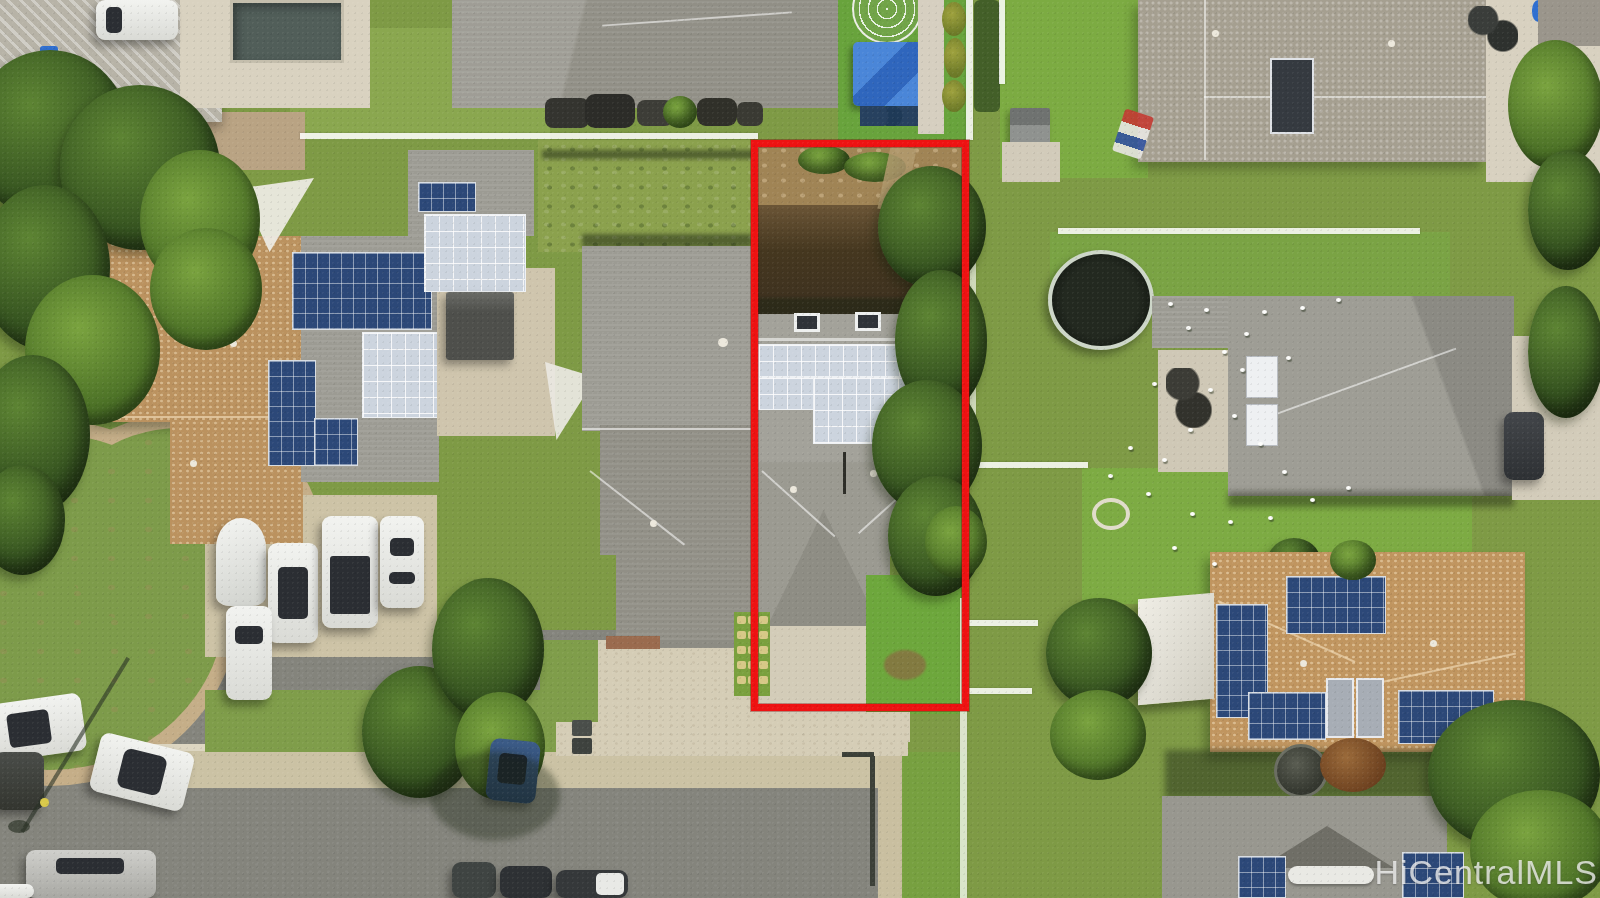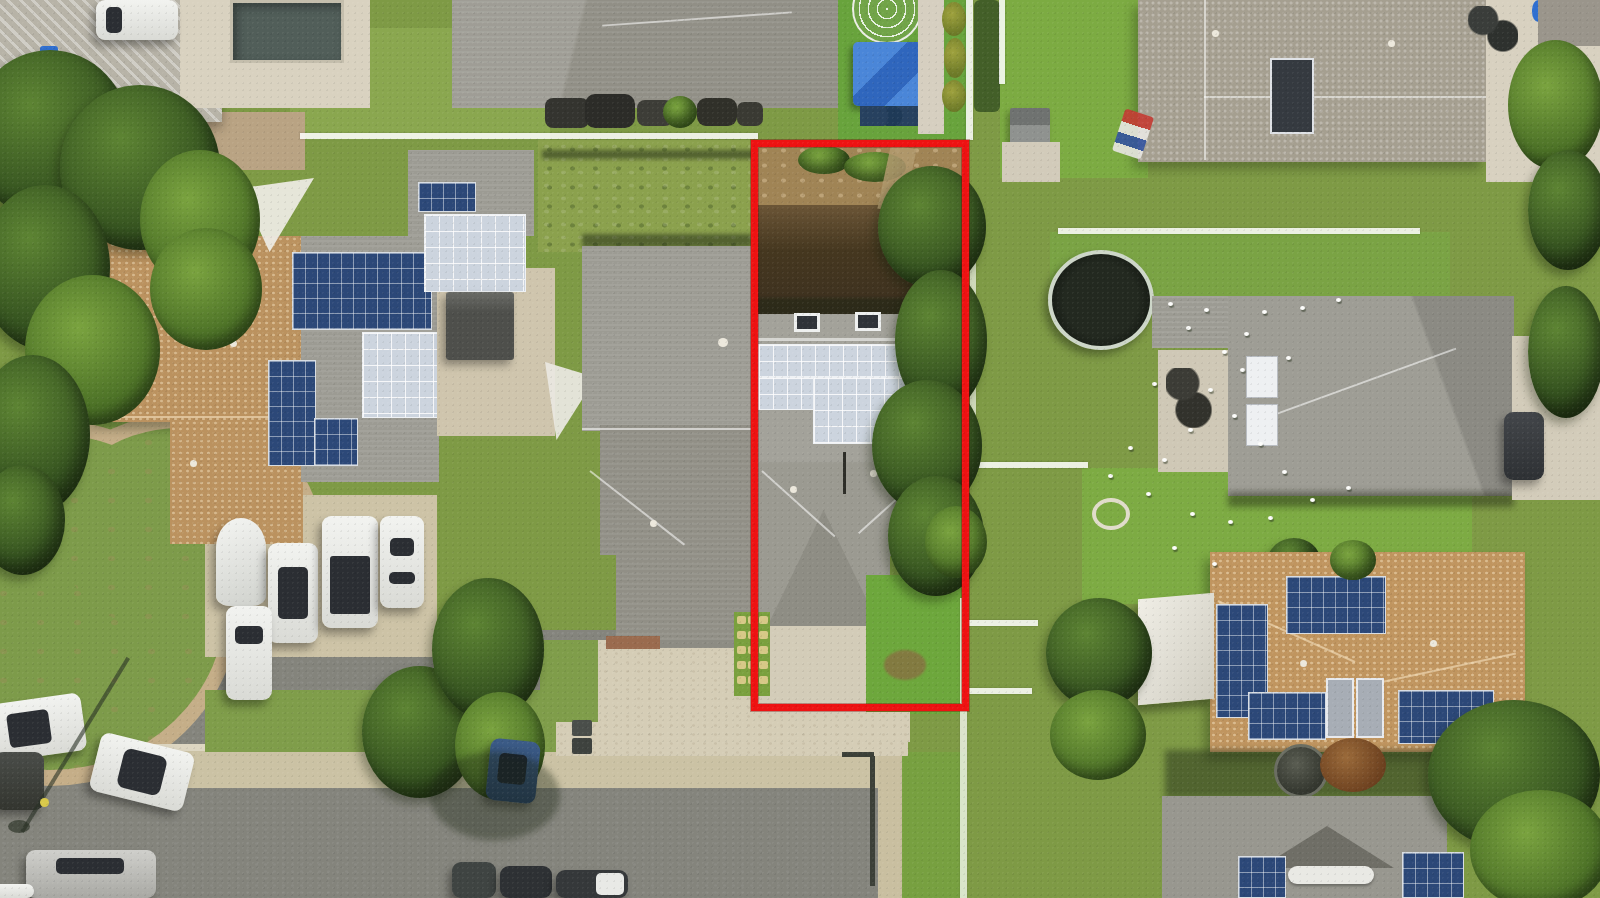--- a/index.html
+++ b/index.html
@@ -346,13 +346,14 @@
       <div class="bird" style="left: 1240px; top: 368px;"></div>
       <div class="bird" style="left: 1300px; top: 306px;"></div>
       <div class="bird" style="left: 1336px; top: 298px;"></div>
       <div class="bird" style="left: 1172px; top: 546px;"></div>
       <div class="bird" style="left: 1212px; top: 562px;"></div>
     </div>
 
   <div class="abs" id="outline" style="left:751px;top:140px;width:218px;height:571px;z-index:40;"></div>
 
   <div class="abs grain" style="left:0;top:0;width:1600px;height:898px;z-index:50;"></div>
+  <div class="abs" id="watermark" style="right:2px;bottom:6px;z-index:60;">HiCentralMLS</div>
 </div>
 
 </body></html>

